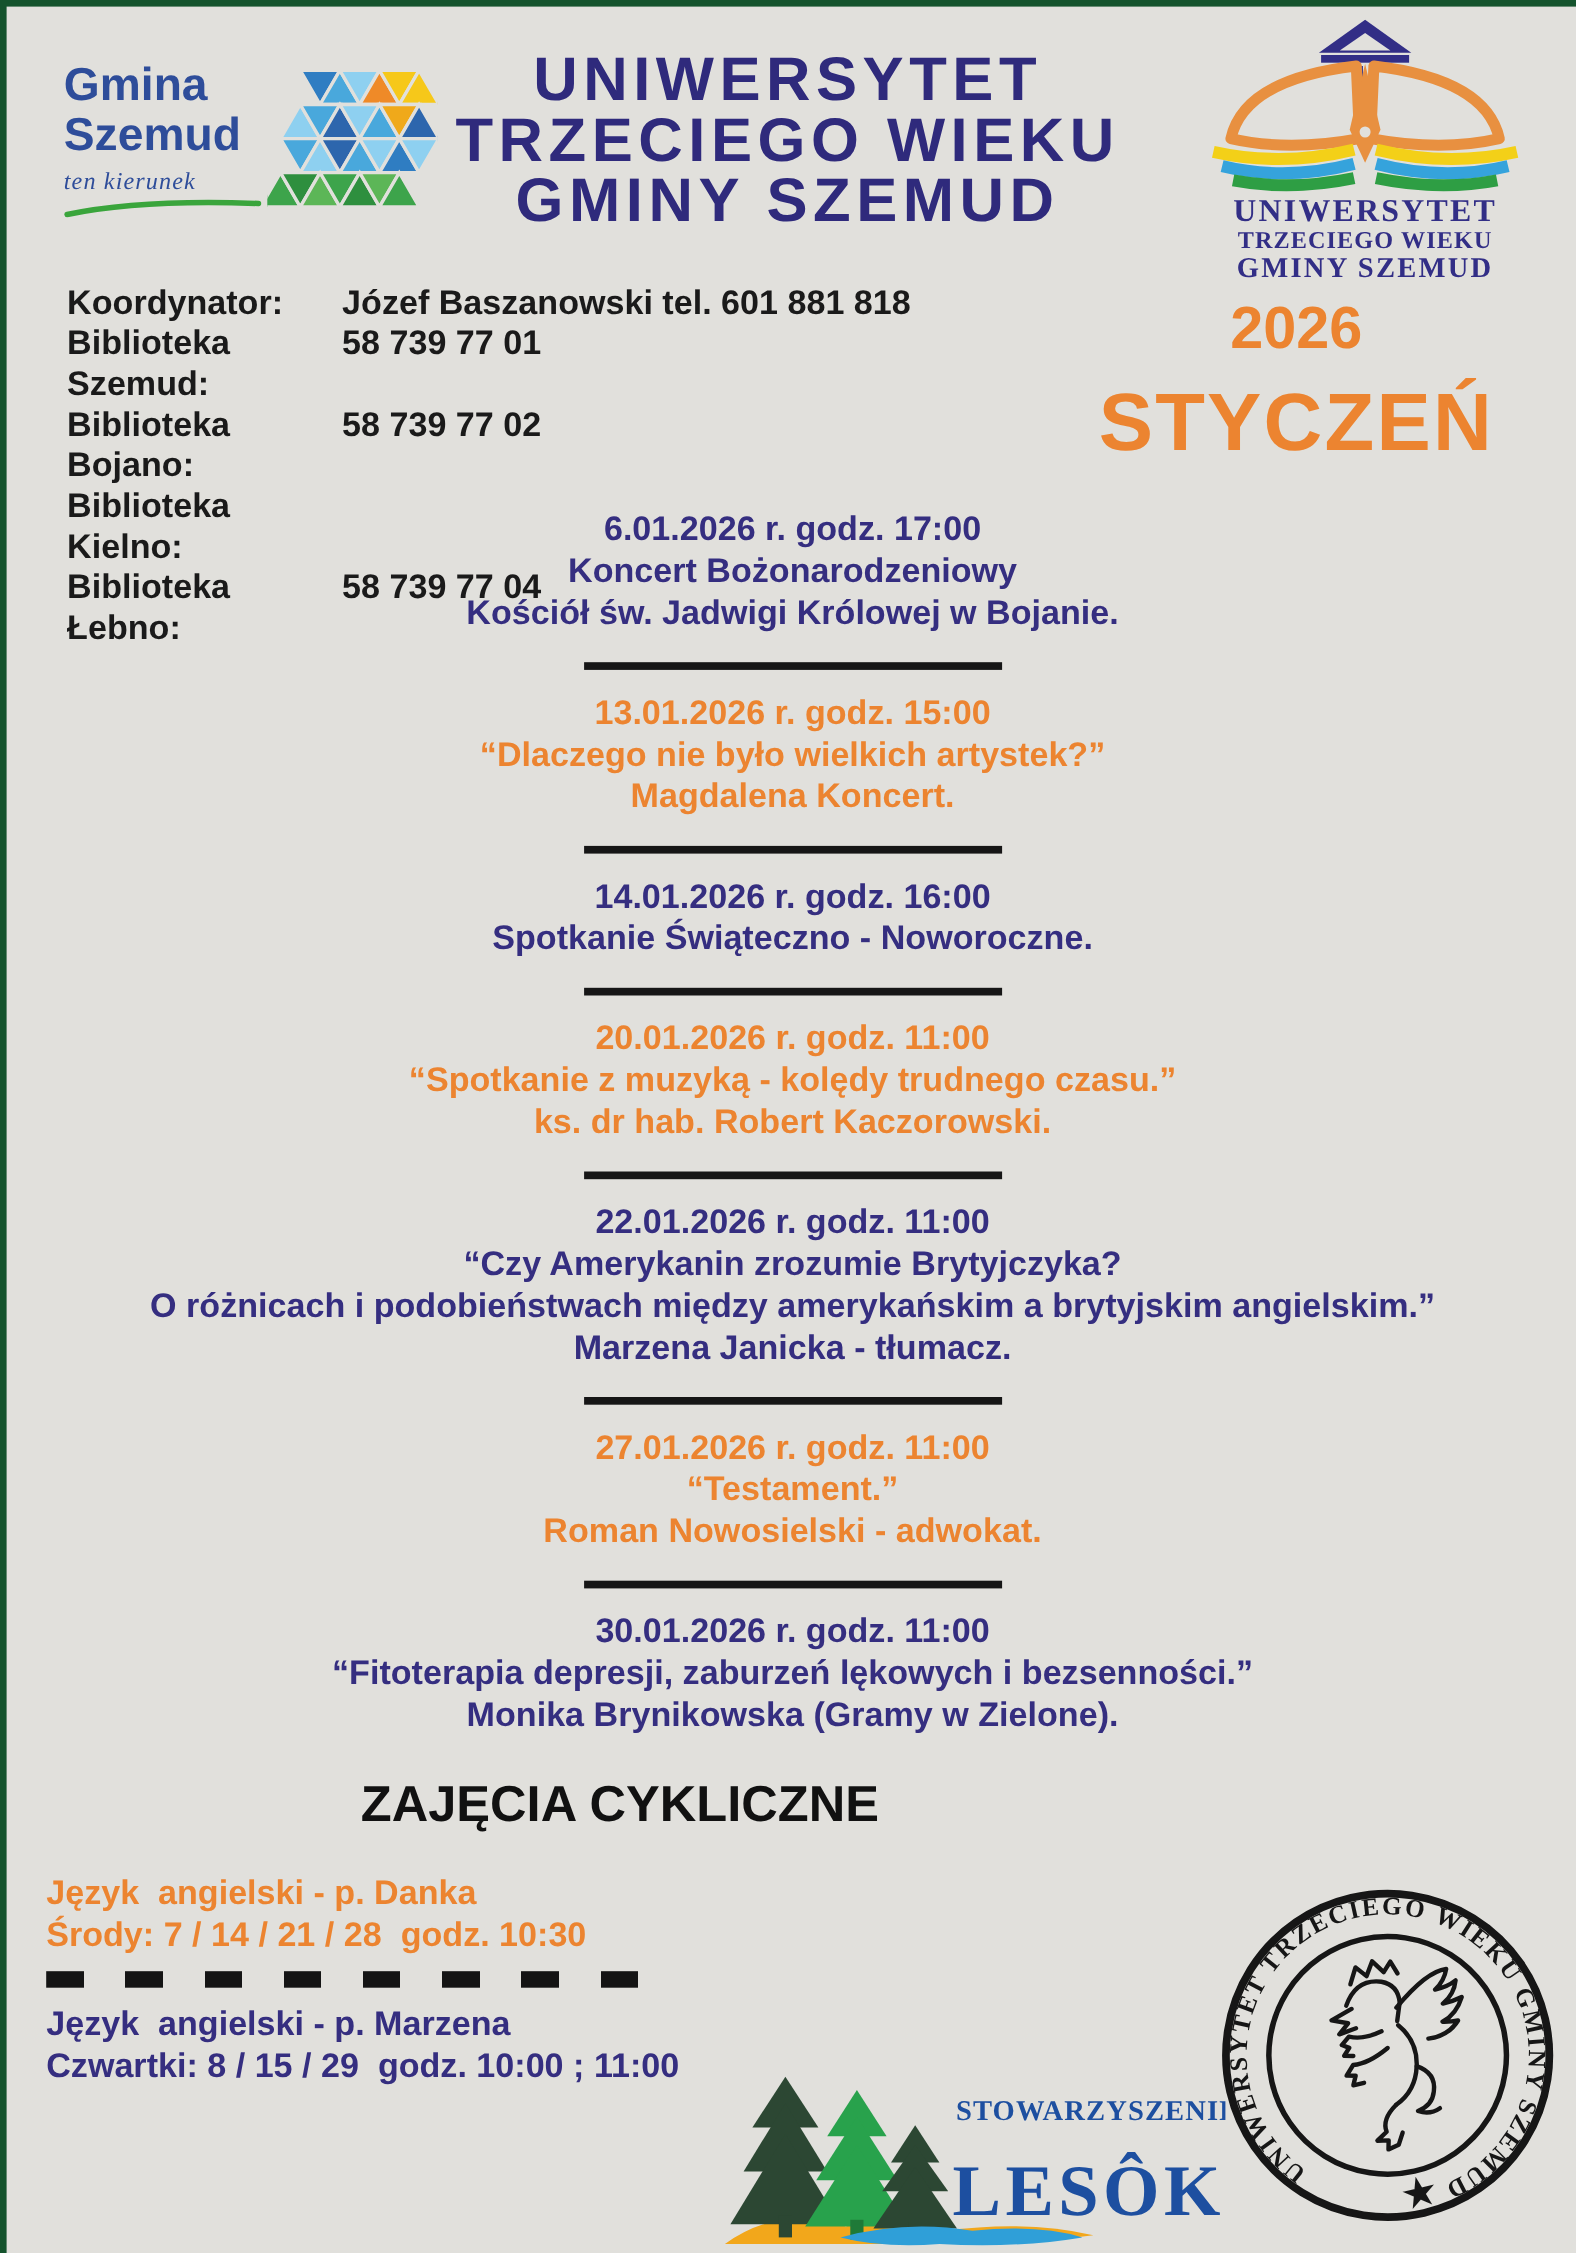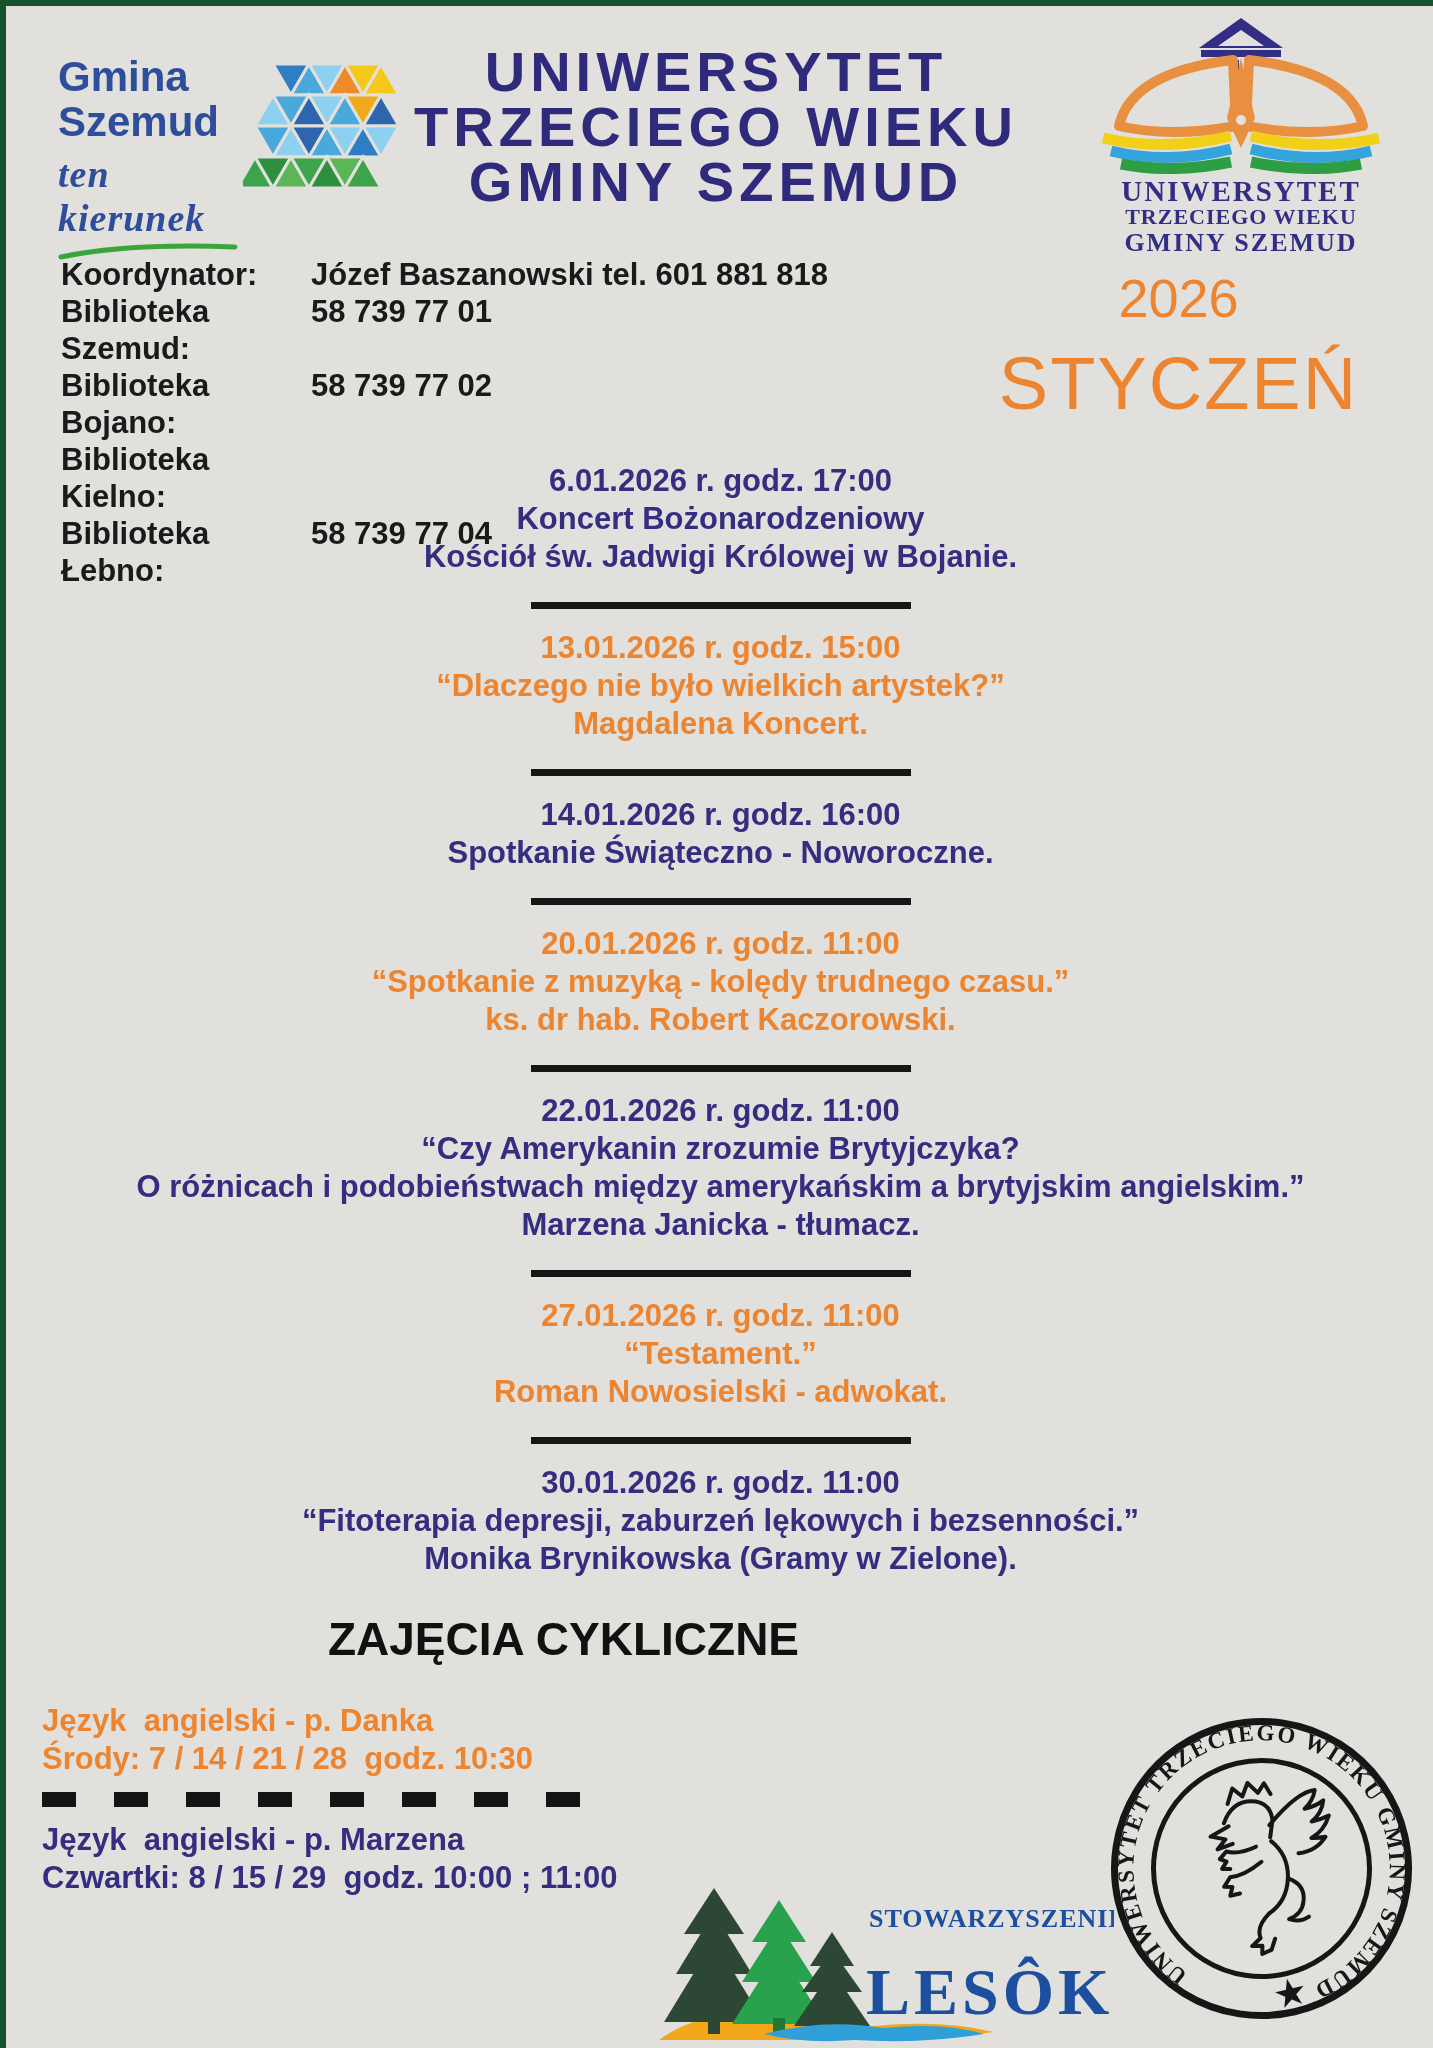--- a/index.html
+++ b/index.html
@@ -8,35 +8,35 @@
   }
   html,body{margin:0;padding:0;background:#9a9a9a;}
   .poster{
     position:relative; width:1429px; height:2044px; margin:0 auto;
     background:var(--bg); border:6px solid #14532d; overflow:hidden;
     font-family:"Liberation Sans","DejaVu Sans",sans-serif; color:var(--ink);
   }
   
   .gmina-logo{position:absolute;left:52px;top:48px;width:190px;}
   .gmina-name{font-weight:700;font-size:42px;line-height:45px;color:var(--gmina-blue);}
-  .gmina-tagline{font-family:"Liberation Serif","DejaVu Serif",serif;font-style:italic;font-weight:700;
-    font-size:38px;color:var(--gmina-blue);margin-top:8px;letter-spacing:1px;}
+  .gmina-tagline{font-family:"Liberation Serif","DejaVu Serif",serif;font-style:italic;font-weight:400;
+    font-size:22px;color:var(--gmina-blue);margin-top:8px;letter-spacing:1px;}
   .gmina-mosaic{position:absolute;left:237px;top:56px;}
   .main-title{position:absolute;left:330px;top:38px;width:760px;text-align:center;
     font-weight:700;font-size:56px;line-height:55px;letter-spacing:5px;color:var(--title-navy);}
   .utw-logo{position:absolute;left:1075px;top:10px;width:320px;text-align:center;}
   .utw-text{color:#322e86;font-family:"Liberation Serif","DejaVu Serif",serif;font-weight:700;}
   .utw-l1{font-size:29px;line-height:27px;letter-spacing:2px;}
   .utw-l2{font-size:22px;line-height:24px;letter-spacing:1px;}
   .utw-l3{font-size:26px;line-height:27px;letter-spacing:2px;}
   
   .contact-block{position:absolute;left:55px;top:250px;font-weight:700;font-size:31px;line-height:37px;}
   .contact-row{display:grid;grid-template-columns:250px auto;}
   
-  .calendar-col{position:absolute;left:940px;top:262px;width:465px;text-align:center;color:var(--orange);font-weight:400;}
+  .calendar-col{position:absolute;left:940px;top:262px;width:465px;text-align:center;color:var(--orange);font-weight:700;}
   .cal-year{font-size:54px;line-height:60px;}
   .cal-month{font-size:74px;line-height:80px;margin-top:16px;letter-spacing:2px;}
   
   .events{position:absolute;left:0;top:456px;width:1429px;text-align:center;}
   .event-line{font-weight:700;font-size:31px;line-height:38px;}
   .ev-navy{color:var(--navy);} .ev-orange{color:var(--orange);}
   .divider{width:380px;height:7px;background:#161616;margin:26px auto 20px;}
   
   .cyclic-heading{position:absolute;left:0;top:1606px;width:1115px;text-align:center;
     font-weight:700;font-size:46px;color:#111;}

